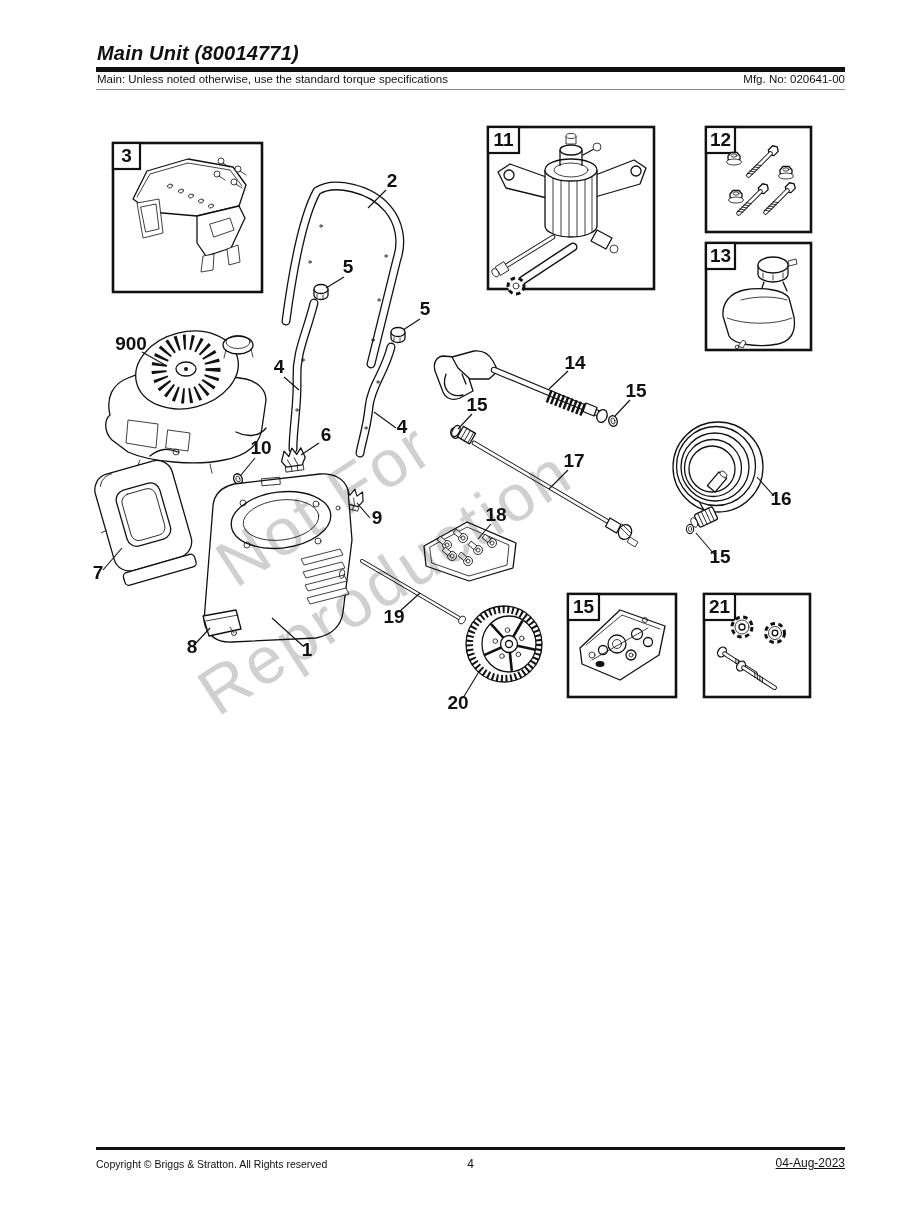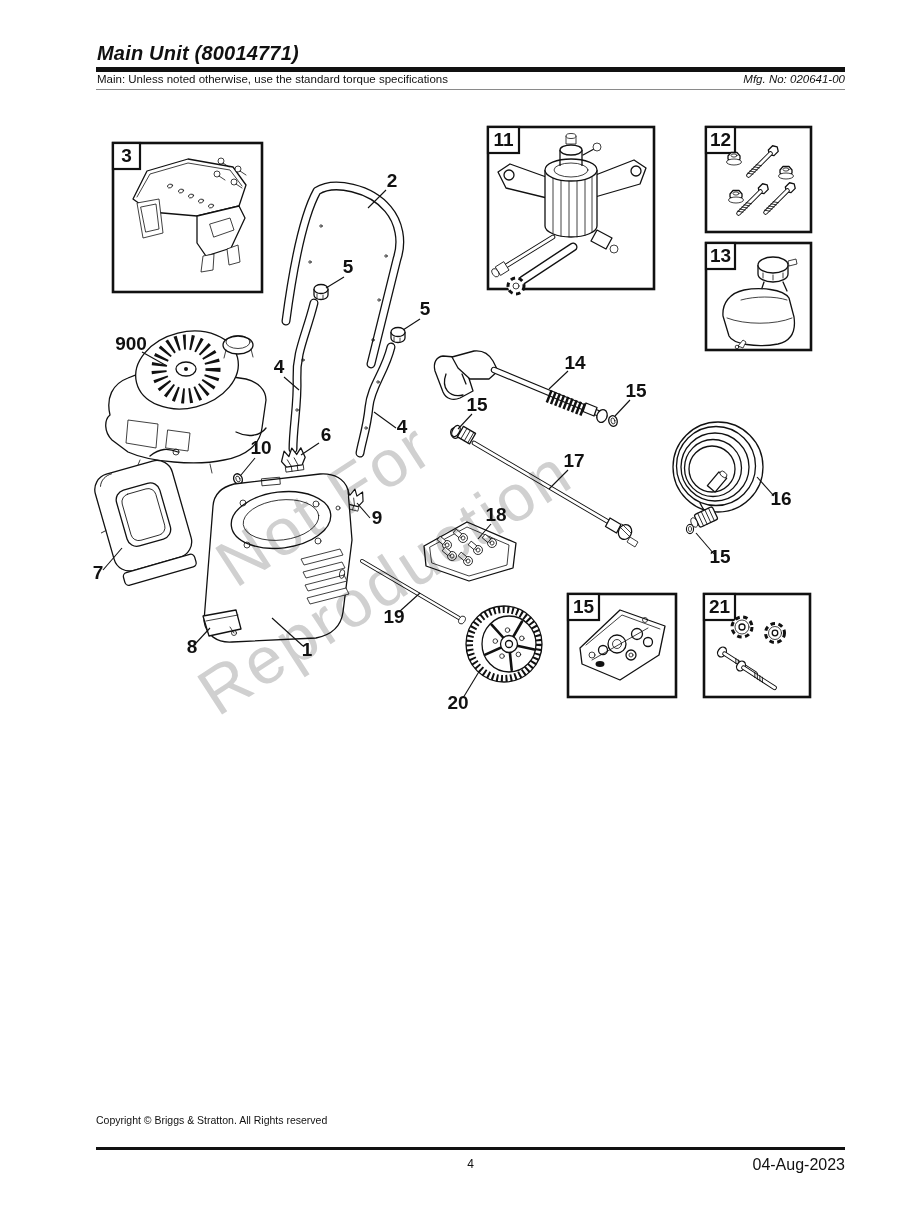--- a/index.html
+++ b/index.html
@@ -7,25 +7,25 @@
     width:906px;height:1208px;position:relative;background:#ffffff;
     font-family:"Liberation Sans",sans-serif;color:#111;overflow:hidden;
   }
   .page-title{
     position:absolute;left:97px;top:42px;font-size:20px;font-weight:bold;
     font-style:italic;letter-spacing:.2px;
   }
   .rule-thick{position:absolute;left:96px;top:67px;width:749px;height:5px;background:#111;}
   .rule-thin{position:absolute;left:96px;top:89px;width:749px;height:1px;background:#8a8a8a;}
   .note-text{position:absolute;left:97px;top:73px;font-size:11.5px;}
-  .mfg-text{position:absolute;top:73px;left:96px;width:749px;text-align:right;font-size:11.5px;font-style:italic;}
+  .mfg-text{position:absolute;top:73px;left:96px;width:749px;text-align:right;font-size:11.5px;}
   .footer-rule{position:absolute;left:96px;top:1147px;width:749px;height:3px;background:#111;}
-  .footer-copyright{position:absolute;left:96px;top:1114px;font-size:10.5px;}
+  .footer-copyright{position:absolute;left:96px;top:1158px;font-size:10.5px;}
   .footer-page{position:absolute;left:96px;top:1157px;width:749px;text-align:center;font-size:12px;}
-  .footer-date{position:absolute;top:1156px;left:96px;width:749px;text-align:right;font-size:16px;}
+  .footer-date{position:absolute;top:1156px;left:96px;width:749px;text-align:right;font-size:12px;text-decoration:underline;}
   .watermark{
     position:absolute;left:125px;top:575px;transform:rotate(-33deg);transform-origin:0 0;
     font-size:66px;line-height:98px;letter-spacing:3px;color:#bcbcbc;opacity:.7;
     mix-blend-mode:multiply;white-space:nowrap;pointer-events:none;z-index:5;
   }
   .watermark .wline1{margin-left:85px;}
   svg.diagram{position:absolute;left:0;top:0;z-index:2;}
   
   .ln{fill:none;stroke:#111;stroke-width:1.3;stroke-linecap:round;stroke-linejoin:round;}
   .ln-thin{fill:none;stroke:#111;stroke-width:.8;stroke-linecap:round;stroke-linejoin:round;}

